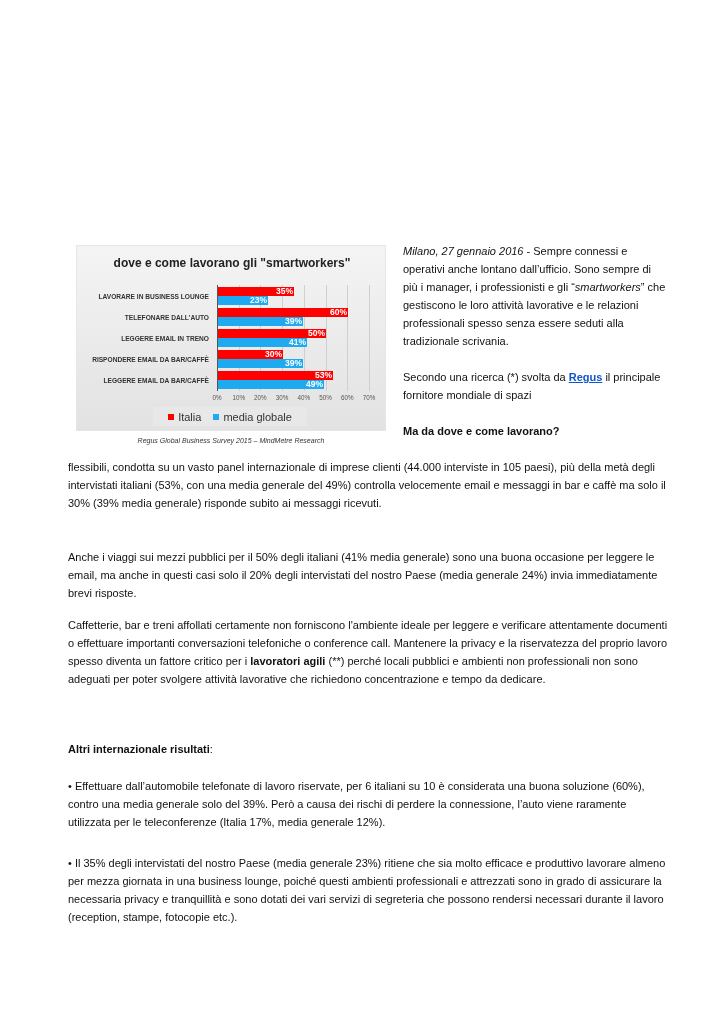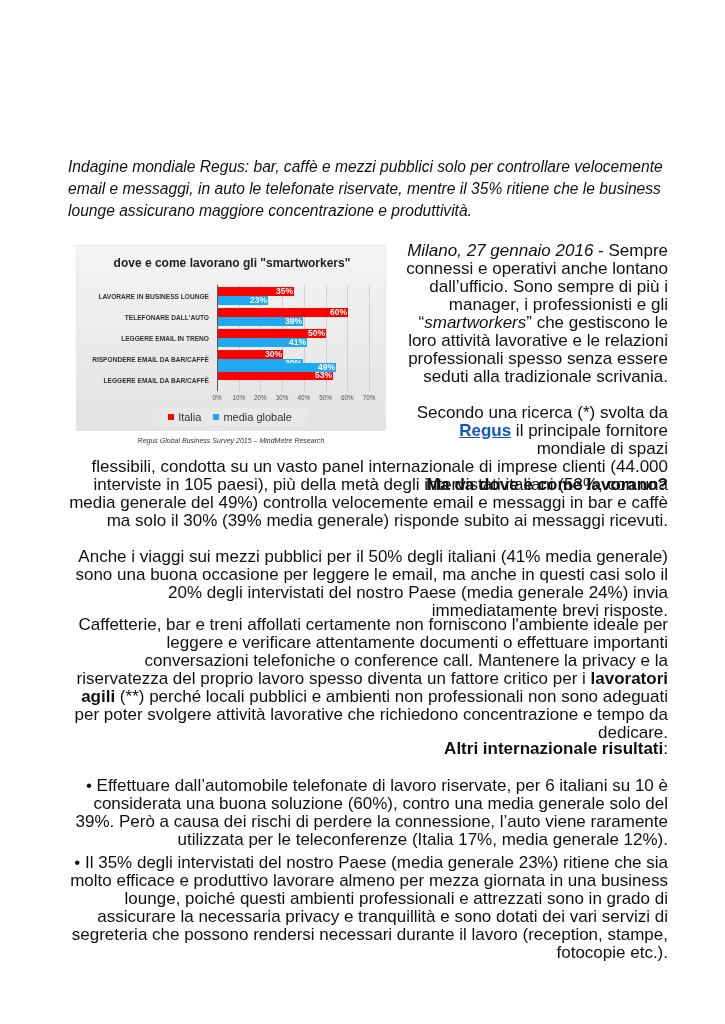--- a/index.html
+++ b/index.html
@@ -1,21 +1,21 @@
 <!DOCTYPE html>
 <html><head>
 <meta charset="utf-8">
 <style>
   * { box-sizing: border-box; margin: 0; padding: 0; }
   html, body { width: 725px; height: 1024px; background: #ffffff; }
   body { font-family: "Liberation Sans", sans-serif; color: #1a1a1a; position: relative; overflow: hidden; }
   .page { position: absolute; left: 0; top: 0; width: 725px; height: 1024px; }
   .title { position: absolute; left: 60px; top: 88px; width: 605px; text-align: center; font-weight: bold; font-size: 17.5px; line-height: 24px; color: #111; }
   .subtitle { position: absolute; left: 68px; top: 156px; width: 600px; font-style: italic; font-size: 15.6px; line-height: 22px; color: #111; }
-  .body-text { font-size: 17px; line-height: 18px; color: #111; text-align: right; }
+  .body-text { font-size: 11px; line-height: 18px; color: #111; }
   .chart-figure { position: absolute; left: 76px; top: 245px; width: 310px; height: 208px; }
   .chart-box { position: absolute; left: 0; top: 0; width: 310px; height: 186px; background: linear-gradient(180deg, #f4f4f4 0%, #e2e2e2 100%); border: 1px solid #e6e6e6; }
   .chart-title { position: absolute; left: 0; top: 10px; width: 310px; text-align: center; font-size: 12px; font-weight: bold; color: #222; }
   .cat-label { position: absolute; right: 176px; font-size: 6.6px; font-weight: bold; color: #333; white-space: nowrap; text-align: right; }
   .plot { position: absolute; left: 140px; top: 39px; width: 152px; height: 106px; }
   .gridline { position: absolute; top: 0; height: 106px; width: 1px; background: #cfcfcf; }
   .axis { position: absolute; left: 0; top: 0; width: 1px; height: 106px; background: #555; }
   .bar { position: absolute; left: 1px; height: 9px; }
   .bar.it { background: #ff0000; }
   .bar.gl { background: #1eaaf1; }
@@ -34,21 +34,20 @@
 </style>
 </head>
 <body>
 
 <div class="page">
 
   <h1 class="title">
     <br>
   </h1>
 
-  <p class="subtitle">Indagine mondiale Regus: bar, caffè e mezzi pubblici solo per controllare velocemente email e messaggi, in auto le telefonate riservate, mentre il 35% ritiene che le business lounge assicurano maggiore concentrazione e produttività.</p>
 
   <div class="chart-figure">
     <div class="chart-box">
       <div class="chart-title">dove e come lavorano gli "smartworkers"</div>
 
       <div class="cat-label" style="top:47px">LAVORARE IN BUSINESS LOUNGE</div>
       <div class="cat-label" style="top:68px">TELEFONARE DALL'AUTO</div>
       <div class="cat-label" style="top:89px">LEGGERE EMAIL IN TRENO</div>
       <div class="cat-label" style="top:110px">RISPONDERE EMAIL DA BAR/CAFFÈ</div>
       <div class="cat-label" style="top:131px">LEGGERE EMAIL DA BAR/CAFFÈ</div>
@@ -87,21 +86,21 @@
         <div class="bar it" style="top:65px;width:65px">
             <span class="bar-val">30%</span>
           </div>
         <div class="bar gl" style="top:74px;width:85px">
             <span class="bar-val">39%</span>
           </div>
 
         <div class="bar it" style="top:86px;width:115px">
             <span class="bar-val">53%</span>
           </div>
-        <div class="bar gl" style="top:78px;width:118px">
+        <div class="bar gl" style="top:95px;width:106px">
             <span class="bar-val">49%</span>
           </div>
       </div>
 
       <div class="tick" style="left:140px">0%</div>
       <div class="tick" style="left:161.7px">10%</div>
       <div class="tick" style="left:183.4px">20%</div>
       <div class="tick" style="left:205.1px">30%</div>
       <div class="tick" style="left:226.9px">40%</div>
       <div class="tick" style="left:248.6px">50%</div>

